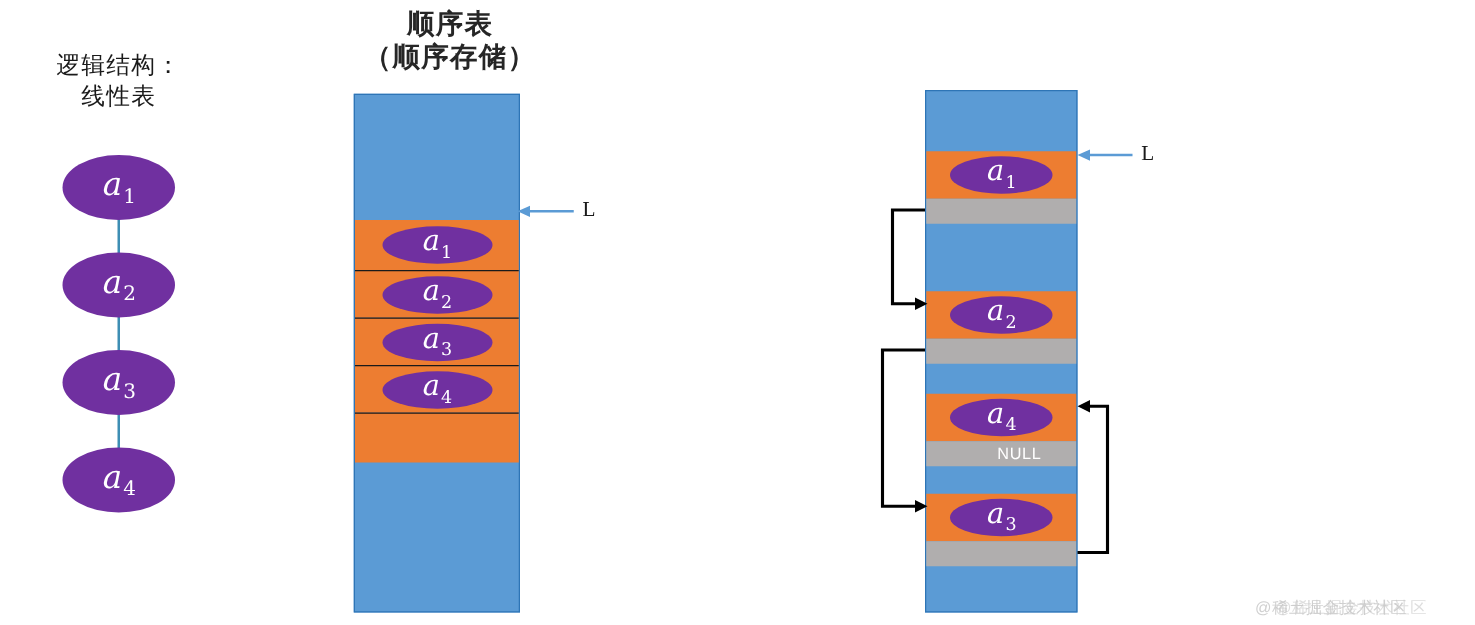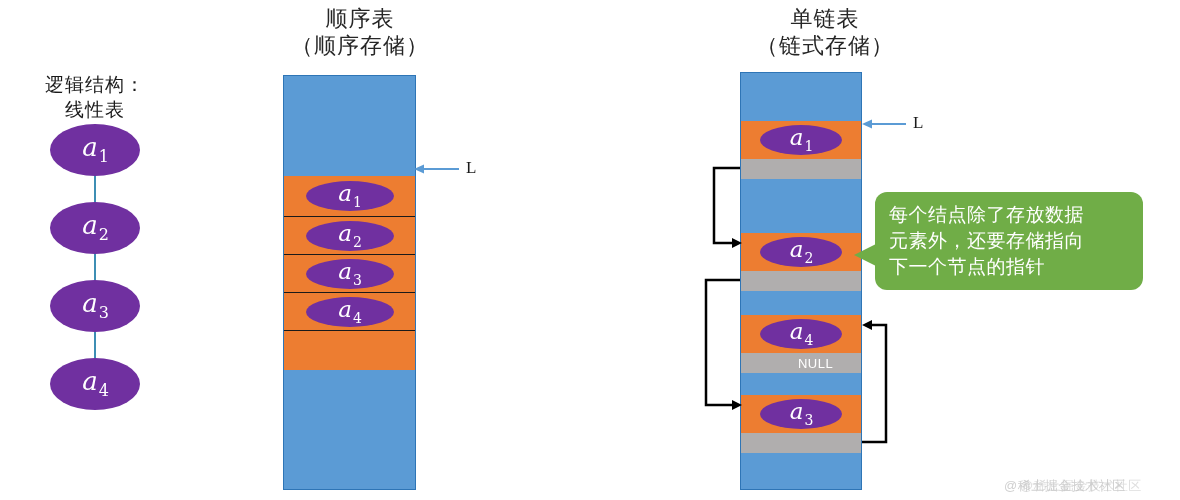--- a/index.html
+++ b/index.html
@@ -91,41 +91,41 @@
     opacity:.85;white-space:nowrap;
   }
   .watermark.w2{opacity:.6;}
   svg.overlay{position:absolute;left:0;top:0;width:1180px;height:500px;pointer-events:none;}
 </style>
 </head>
 <body>
 
 <div class="stage">
 
-  <div class="side-label" style="left:20px;top:40px;width:150px;margin-top:32px;">逻辑结构：
+  <div class="side-label" style="left:20px;top:40px;width:150px;">逻辑结构：
 线性表</div>
 
   <div class="link-line" style="left:94px;top:168px;height:38px;"></div>
   <div class="link-line" style="left:94px;top:246px;height:38px;"></div>
   <div class="link-line" style="left:94px;top:324px;height:38px;"></div>
 
   <div class="node-ellipse" style="left:50px;top:124px;width:90px;height:52px;">
     <span class="lbl"><span>a</span><sub>1</sub></span>
   </div>
   <div class="node-ellipse" style="left:50px;top:202px;width:90px;height:52px;">
     <span class="lbl"><span>a</span><sub>2</sub></span>
   </div>
   <div class="node-ellipse" style="left:50px;top:280px;width:90px;height:52px;">
     <span class="lbl"><span>a</span><sub>3</sub></span>
   </div>
   <div class="node-ellipse" style="left:50px;top:358px;width:90px;height:52px;">
     <span class="lbl"><span>a</span><sub>4</sub></span>
   </div>
 
-  <div class="hdr" style="left:270px;top:5px;width:180px;">顺序表
+  <div class="hdr" style="left:270px;top:5px;width:180px;font-weight:bold;">顺序表
 （顺序存储）</div>
 
   <div class="mem-col" style="left:283px;top:75px;width:133px;height:415px;">
 
     <div class="cell data" style="left:0;top:100px;width:131px;height:40px;">
       <span class="oval" style="width:88px;height:30px;">
         <span class="lbl"><span>a</span><sub>1</sub></span>
       </span>
     </div>
     <div class="cell data sep" style="left:0;top:140px;width:131px;height:38px;">
@@ -142,22 +142,20 @@
       <span class="oval" style="width:88px;height:30px;">
         <span class="lbl"><span>a</span><sub>4</sub></span>
       </span>
     </div>
     <div class="cell data sep" style="left:0;top:254px;width:131px;height:40px;"></div>
   </div>
 
   <div class="lbl-L" style="left:466px;top:158px;">L</div>
 
 
-  <div class="hdr" style="left:730px;top:5px;width:190px;">单链表
-（链式存储）</div>
 
   <div class="mem-col" style="left:740px;top:72px;width:122px;height:418px;">
 
     <div class="cell data" style="left:0;top:48px;width:120px;height:38px;">
       <span class="oval" style="width:82px;height:30px;">
         <span class="lbl"><span>a</span><sub>1</sub></span>
       </span>
     </div>
     <div class="cell ptr" style="left:0;top:86px;width:120px;height:20px;">
       <span class="null-txt"></span>
@@ -186,26 +184,20 @@
         <span class="lbl"><span>a</span><sub>3</sub></span>
       </span>
     </div>
     <div class="cell ptr" style="left:0;top:360px;width:120px;height:20px;">
       <span class="null-txt"></span>
     </div>
   </div>
 
   <div class="lbl-L" style="left:913px;top:113px;">L</div>
 
-  <div class="callout" style="left:875px;top:192px;width:268px;height:98px;">
-    <span class="tail" style="left:-21px;top:52px;"></span>
-    <span class="ctext">每个结点除了存放数据
-元素外，还要存储指向
-下一个节点的指针</span>
-  </div>
 
   <svg class="overlay" viewBox="0 0 1180 500">
     <defs>
       <marker id="ar-blue" viewBox="0 0 10 10" refX="9" refY="5" markerWidth="7" markerHeight="7" orient="auto-start-reverse">
         <path d="M0,5 L10,0 L10,10 z" fill="#5b9bd5"></path>
       </marker>
       <marker id="ar-blk" viewBox="0 0 10 10" refX="9" refY="5" markerWidth="6" markerHeight="6" orient="auto-start-reverse">
         <path d="M0,0 L10,5 L0,10 z" fill="#000000"></path>
       </marker>
     </defs>

